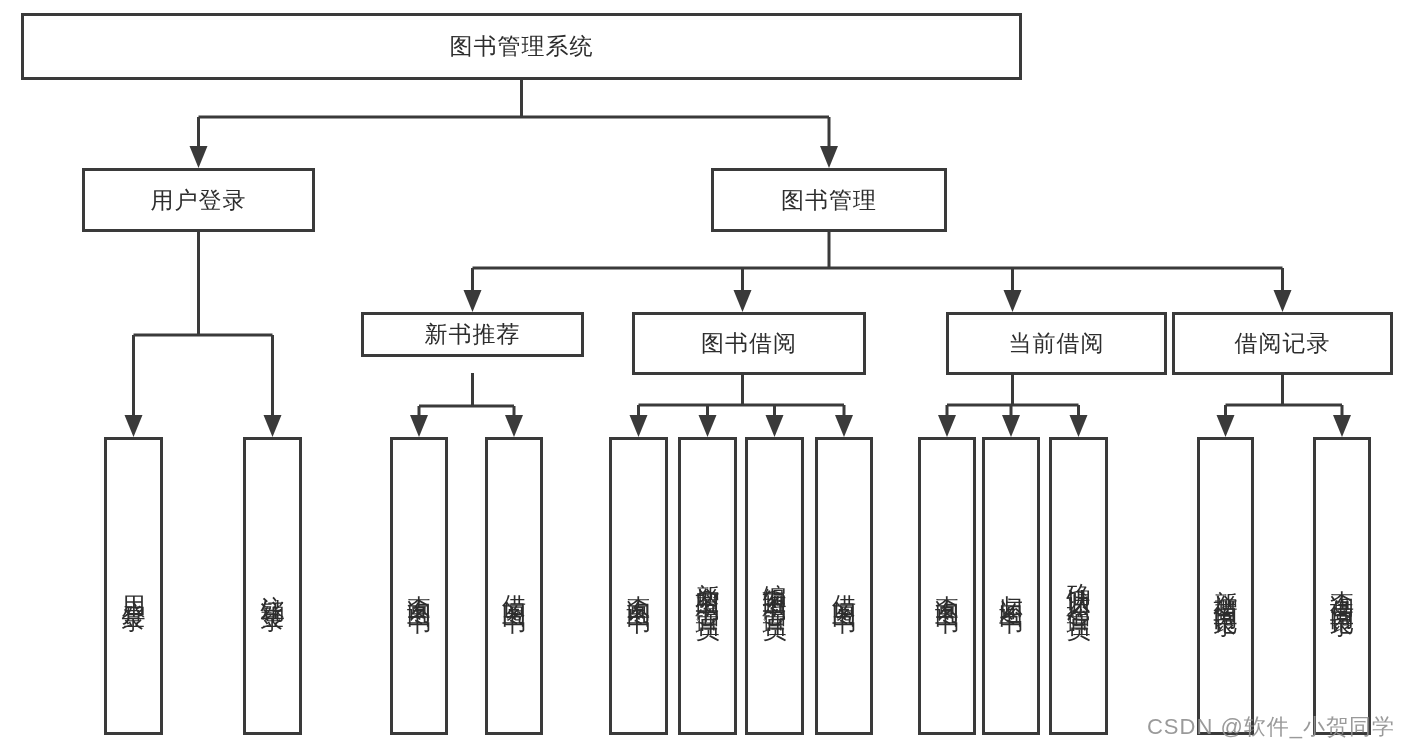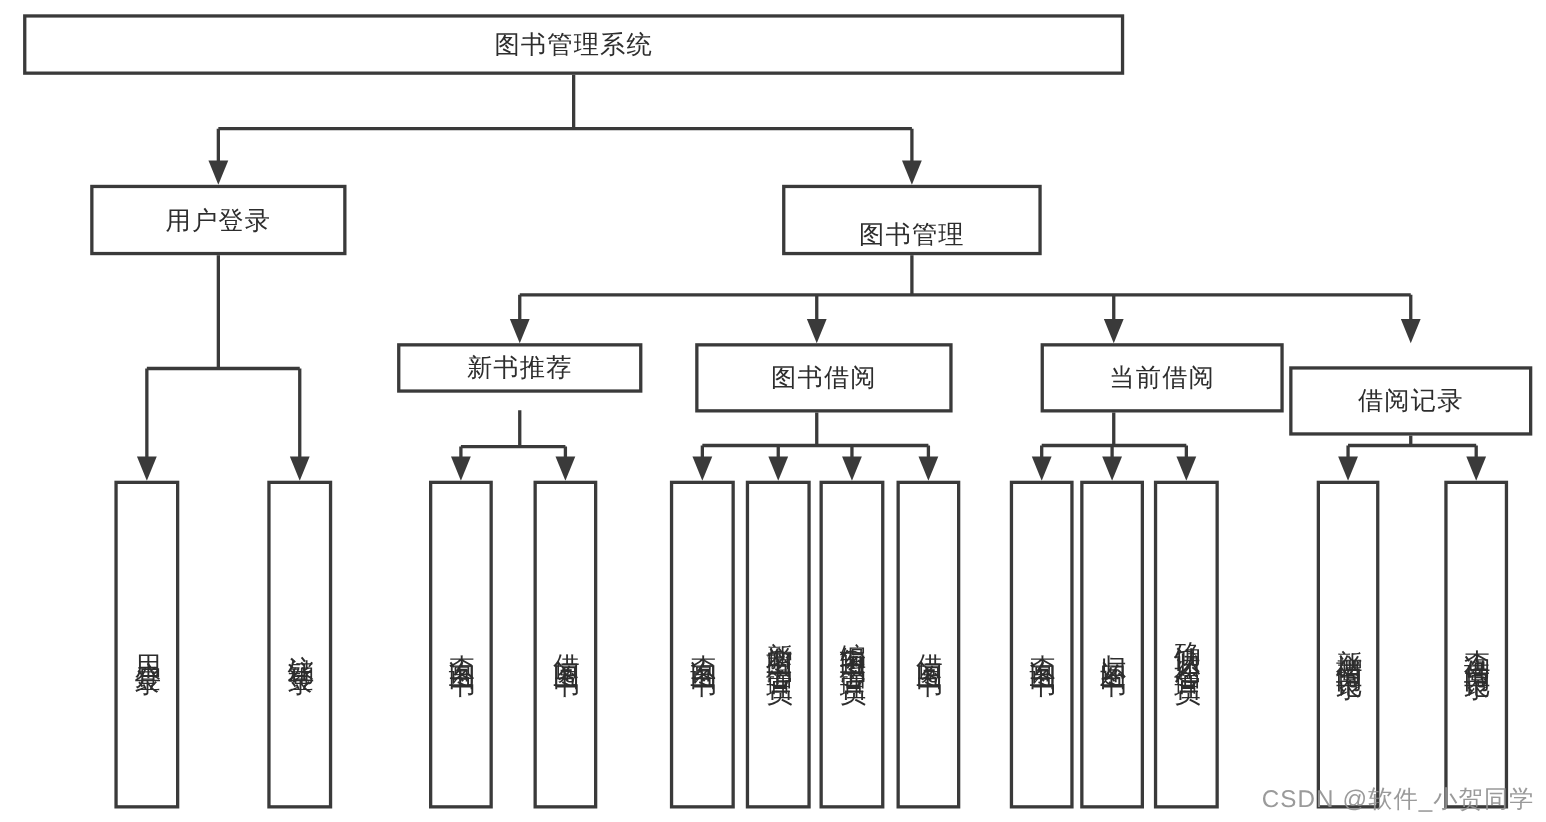--- a/index.html
+++ b/index.html
@@ -101,41 +101,41 @@
       <polygon points="765.5,415 783.5,415 774.5,437"></polygon>
       <polygon points="835,415 853,415 844,437"></polygon>
       <polygon points="938,415 956,415 947,437"></polygon>
       <polygon points="1002,415 1020,415 1011,437"></polygon>
       <polygon points="1069.5,415 1087.5,415 1078.5,437"></polygon>
       <polygon points="1216.5,415 1234.5,415 1225.5,437"></polygon>
       <polygon points="1333,415 1351,415 1342,437"></polygon>
     </g>
   </svg>
 
-  <div class="node" style="left:21px; top:13px; width:1001px; height:55px;">
+  <div class="node" style="left:21px; top:13px; width:1001px; height:67px;">
     <span>图书管理系统</span>
   </div>
 
   <div class="node" style="left:82px; top:168px; width:233px; height:64px;">
     <span>用户登录</span>
   </div>
-  <div class="node" style="left:711px; top:168px; width:236px; height:64px;align-items:flex-end;">
+  <div class="node" style="left:711px; top:168px; width:236px; height:64px;">
     <span>图书管理</span>
   </div>
 
   <div class="node" style="left:361px; top:312px; width:223px; height:45px;">
     <span>新书推荐</span>
   </div>
   <div class="node" style="left:632px; top:312px; width:234px; height:63px;">
     <span>图书借阅</span>
   </div>
   <div class="node" style="left:902px; top:312px; width:221px; height:63px;margin-left:44px;">
     <span>当前借阅</span>
   </div>
-  <div class="node" style="left:1172px; top:312px; width:221px; height:63px;margin-top:21px;">
+  <div class="node" style="left:1172px; top:312px; width:221px; height:63px;">
     <span>借阅记录</span>
   </div>
 
   <div class="leaf" style="left:104px; top:437px; width:59px; height:298px;">
     <span>用户登录</span>
   </div>
   <div class="leaf" style="left:243px; top:437px; width:59px; height:298px;">
     <span>注销登录</span>
   </div>
 

